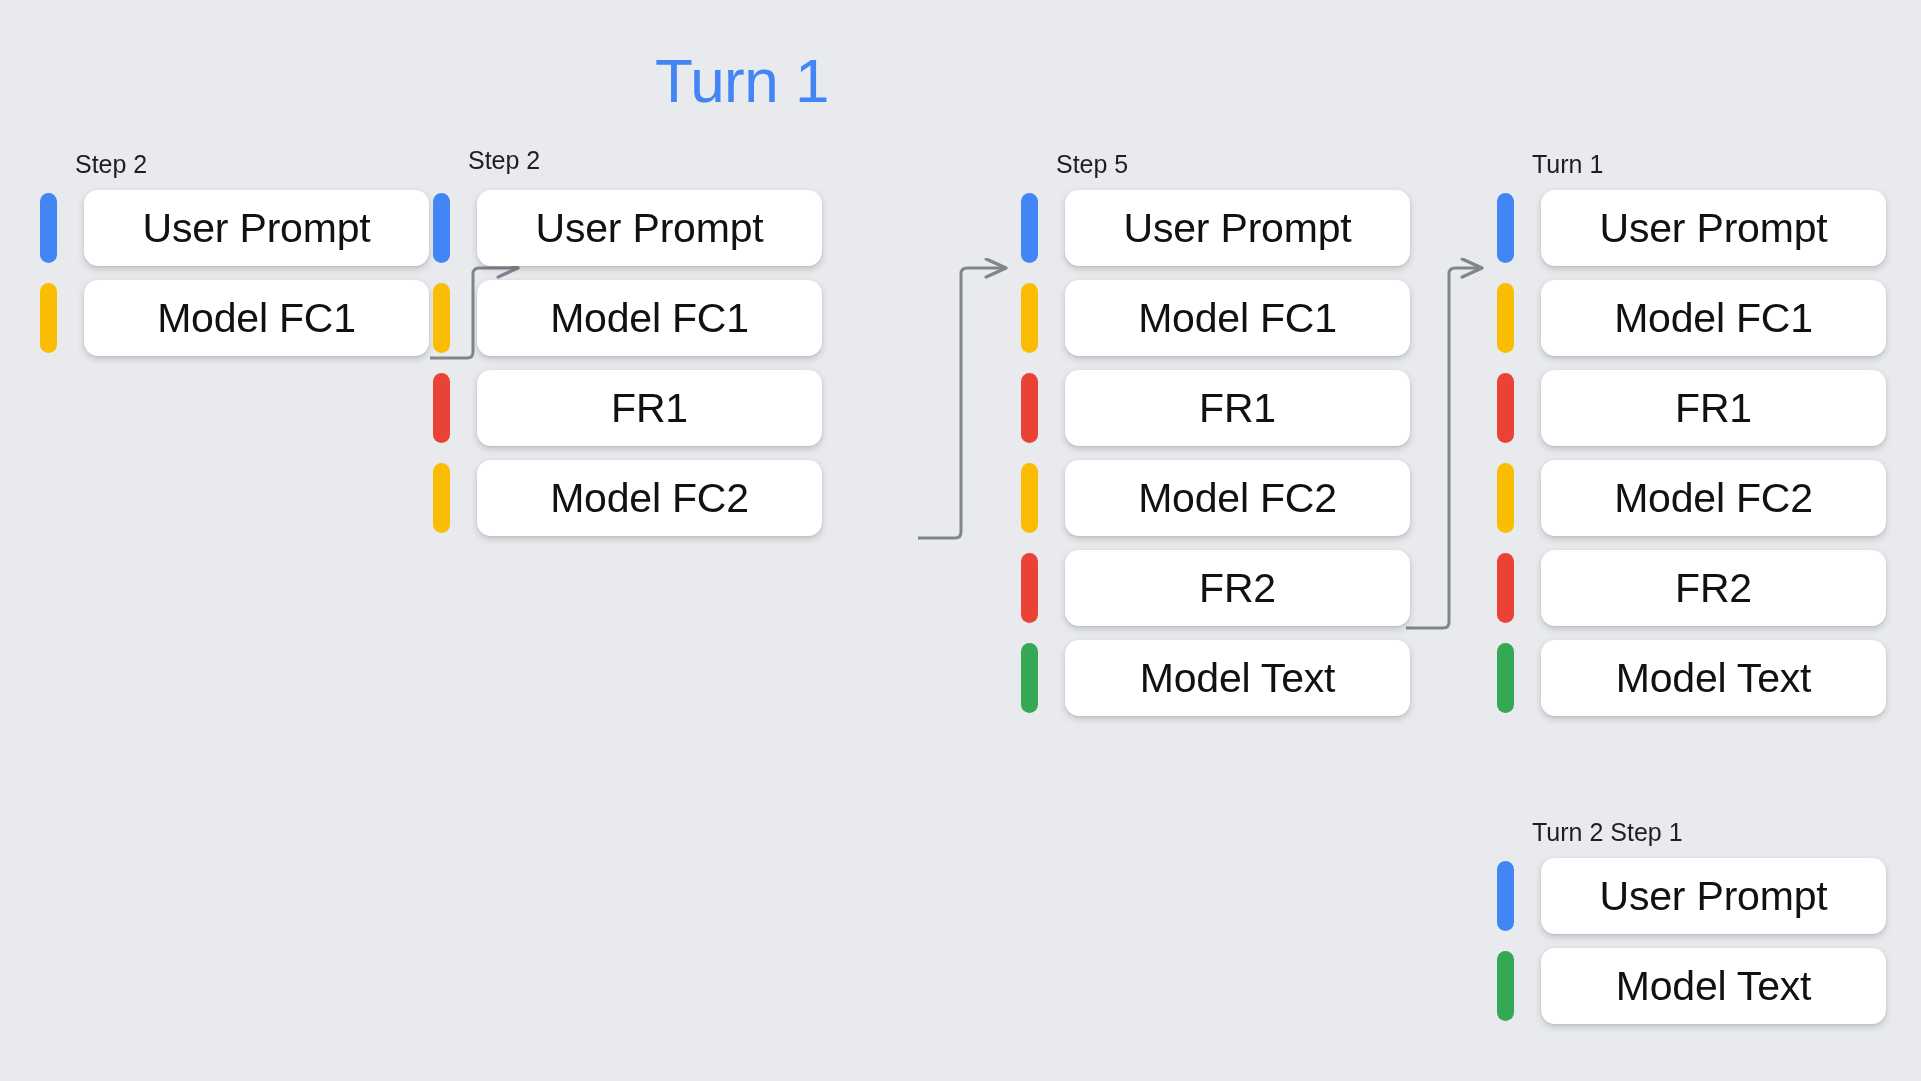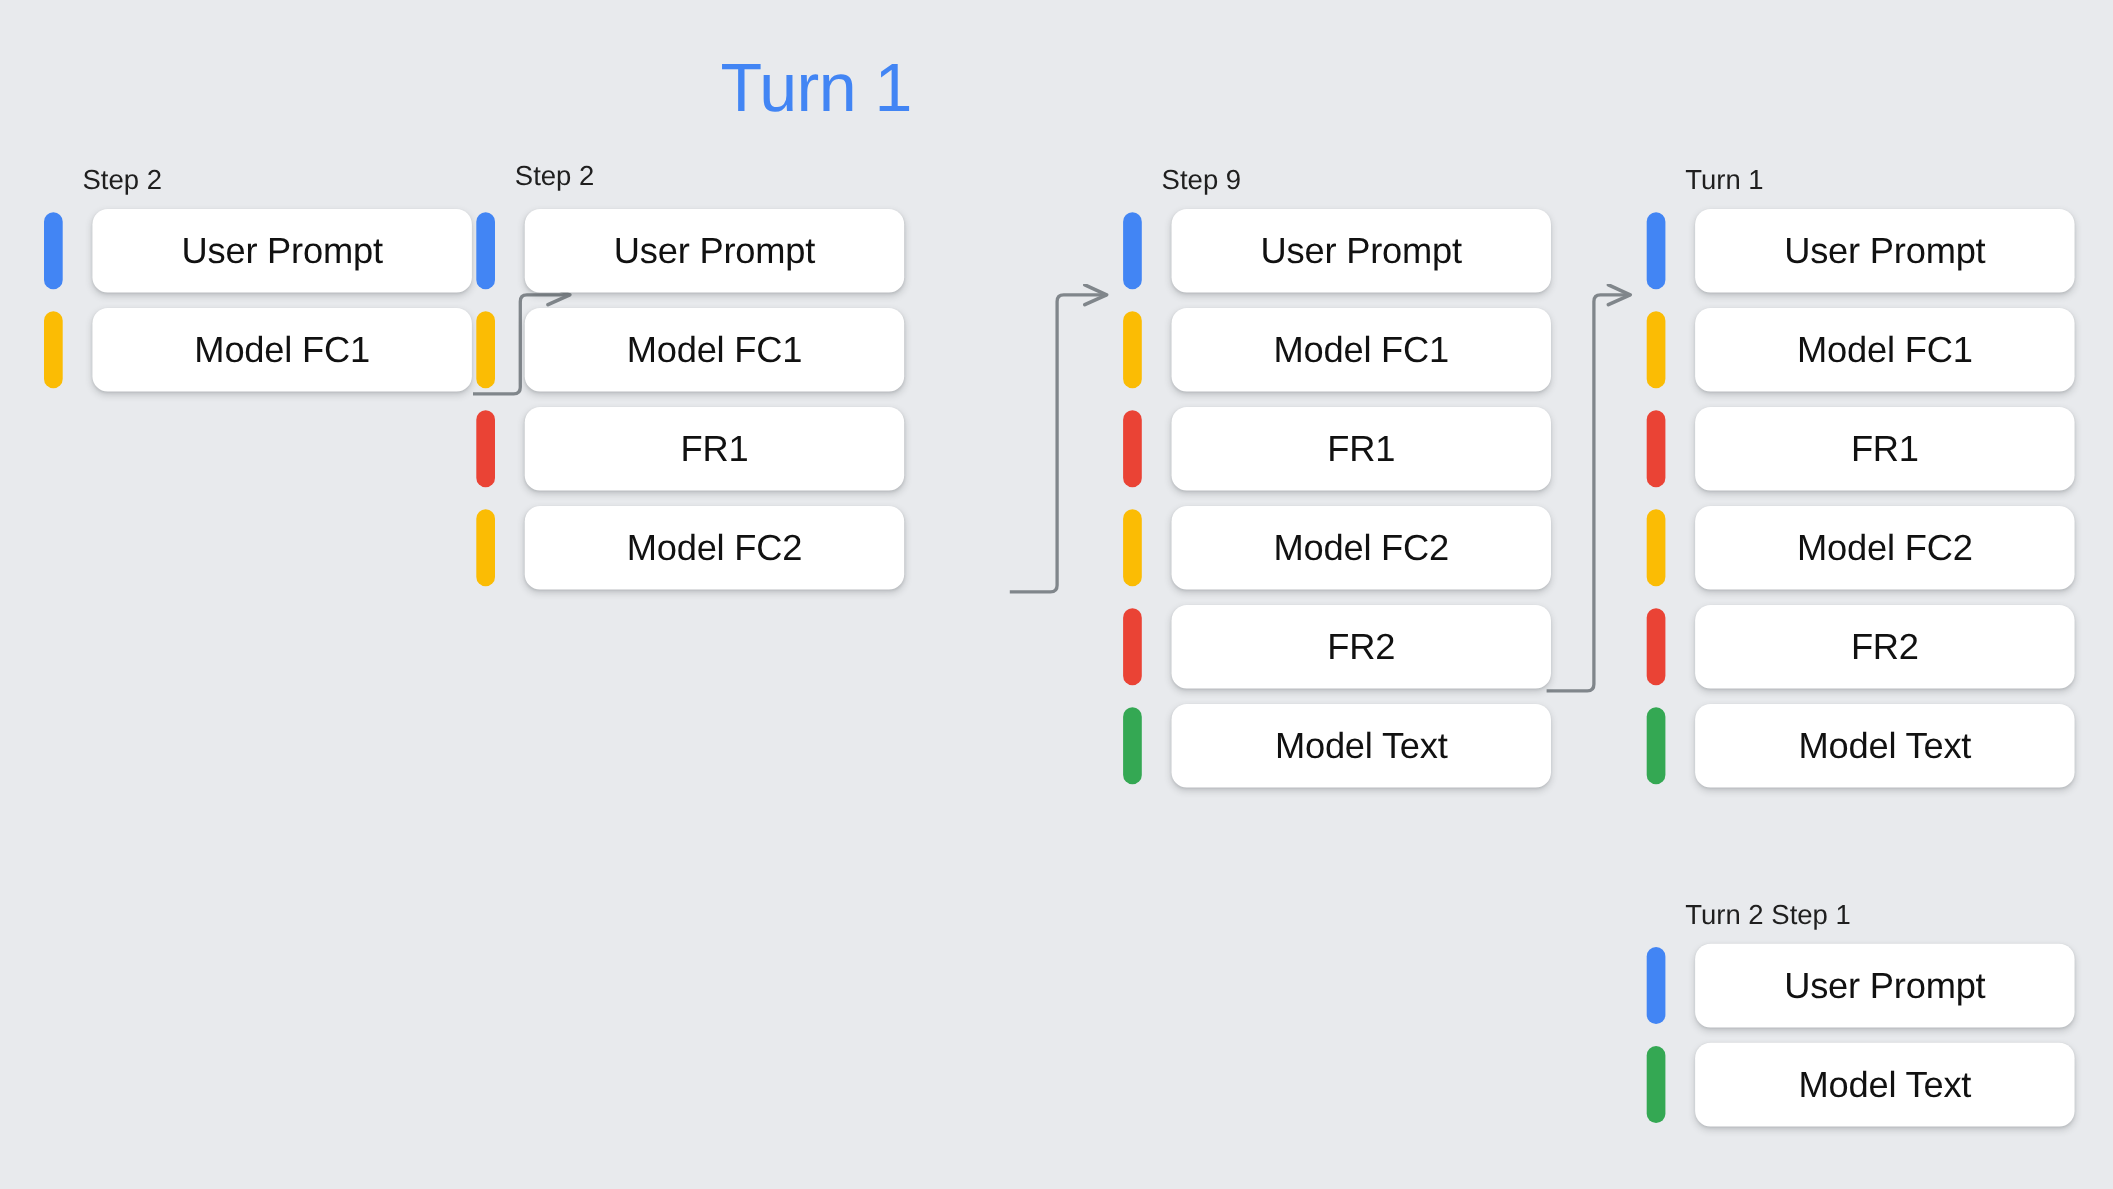--- a/index.html
+++ b/index.html
@@ -68,21 +68,21 @@
 
   .box {
     margin-left: 27px;
     background: #FFFFFF;
     border-radius: 14px;
     box-shadow: 0 3px 7px rgba(60,64,67,0.22), 0 1px 2px rgba(60,64,67,0.10);
     display: flex;
     align-items: center;
     justify-content: center;
     flex: 1 1 auto;
-    font-size: 33px;
+    font-size: 41px;
     color: #111111;
     font-weight: 400;
     letter-spacing: -0.2px;
     white-space: nowrap;
   }
 
   
   #connectors {
     position: absolute;
     left: 0; top: 0;
@@ -133,21 +133,21 @@
         </div>
         <div class="row">
           <div class="bar" style="background: rgb(234, 67, 53);"></div>
           <div class="box" style="width: 345px;">FR1</div>
         </div>
         <div class="row">
           <div class="bar" style="background: rgb(251, 188, 4);"></div>
           <div class="box" style="width: 345px;">Model FC2</div>
         </div>
       </div>
-      <div class="col-label" style="left: 1056px; top: 152px;">Step 9</div>
+      <div class="col-label" style="left: 1056px; top: 152px;">Step 5</div>
       <div class="rows" style="left: 1021px; top: 190px; width: 389px;">
         <div class="row">
           <div class="bar" style="background: rgb(66, 133, 244);"></div>
           <div class="box" style="width: 345px;">User Prompt</div>
         </div>
         <div class="row">
           <div class="bar" style="background: rgb(251, 188, 4);"></div>
           <div class="box" style="width: 345px;">Model FC1</div>
         </div>
         <div class="row">

